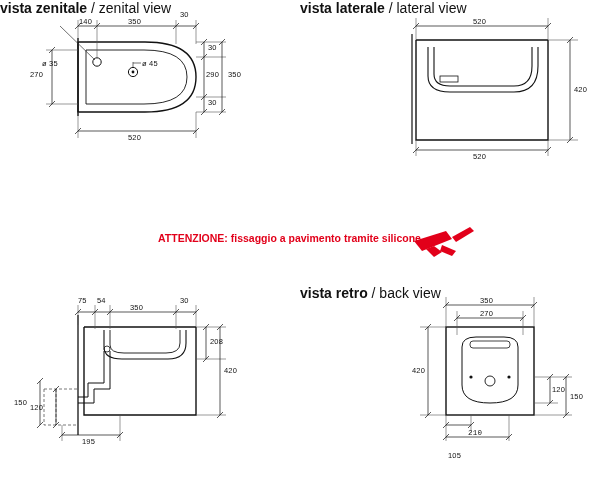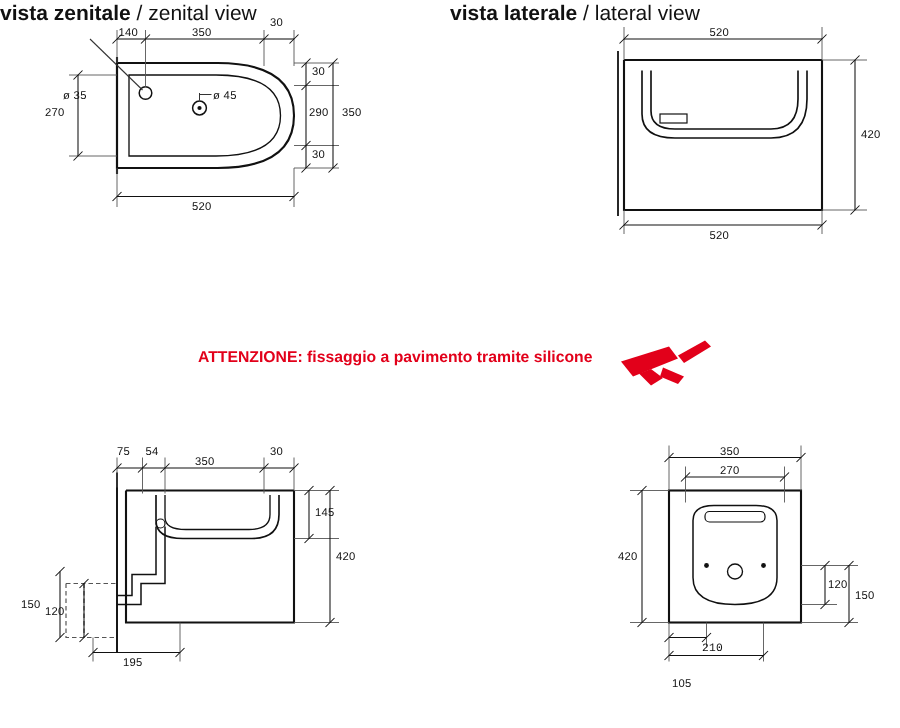--- a/index.html
+++ b/index.html
@@ -25,20 +25,21 @@
     color:#111;
     white-space:nowrap;
     letter-spacing:0.2px;
   }
   .warn{
     position:absolute;
     color:#e2001a;
     font-weight:bold;
     font-size:10.5px;
     white-space:nowrap;
+    margin-left:26px;
   }
   .sep{
     position:absolute;
     height:1px;
     background:#d2d2d2;
   }
   svg{display:block;overflow:visible;}
 </style>
 </head>
 <body>
@@ -230,21 +231,21 @@
     <line x1="120" y1="130" x2="120" y2="156" stroke="#555" stroke-width="0.6"></line>
     <line x1="62" y1="150" x2="120" y2="150" stroke="#111" stroke-width="0.7"></line>
     <line x1="59" y1="153" x2="65" y2="147" stroke="#111" stroke-width="0.7"></line>
     <line x1="117" y1="153" x2="123" y2="147" stroke="#111" stroke-width="0.7"></line>
   </svg>
 
   <div class="dim" style="left:78px;top:11px;">75</div>
   <div class="dim" style="left:97px;top:11px;">54</div>
   <div class="dim" style="left:130px;top:18px;">350</div>
   <div class="dim" style="left:180px;top:11px;">30</div>
-  <div class="dim" style="left:210px;top:52px;">145</div>
+  <div class="dim" style="left:210px;top:52px;">208</div>
   <div class="dim" style="left:224px;top:81px;">420</div>
   <div class="dim" style="left:14px;top:113px;">150</div>
   <div class="dim" style="left:30px;top:118px;">120</div>
   <div class="dim" style="left:82px;top:152px;">195</div>
 
 </div>
 
 <div class="panel" style="left:300px;top:285px;width:300px;height:200px;">
   <svg width="300" height="165" style="position:absolute;left:0;top:0;">
 
@@ -298,13 +299,16 @@
   </svg>
 
   <div class="dim" style="left:180px;top:11px;">350</div>
   <div class="dim" style="left:180px;top:24px;">270</div>
   <div class="dim" style="left:112px;top:81px;">420</div>
   <div class="dim" style="left:252px;top:100px;">120</div>
   <div class="dim" style="left:270px;top:107px;">150</div>
   <div class="dim" style="left:148px;top:132px;margin-top:34px;">105</div>
   <div class="dim" style="left:168px;top:144px;font-family:Liberation Mono, monospace;">210</div>
 
+  <div class="cap" style="left:115px;top:182px;">
+    <span>vista retro</span><span class="reg"> / back view</span>
+  </div>
 </div>
 
 </body></html>

